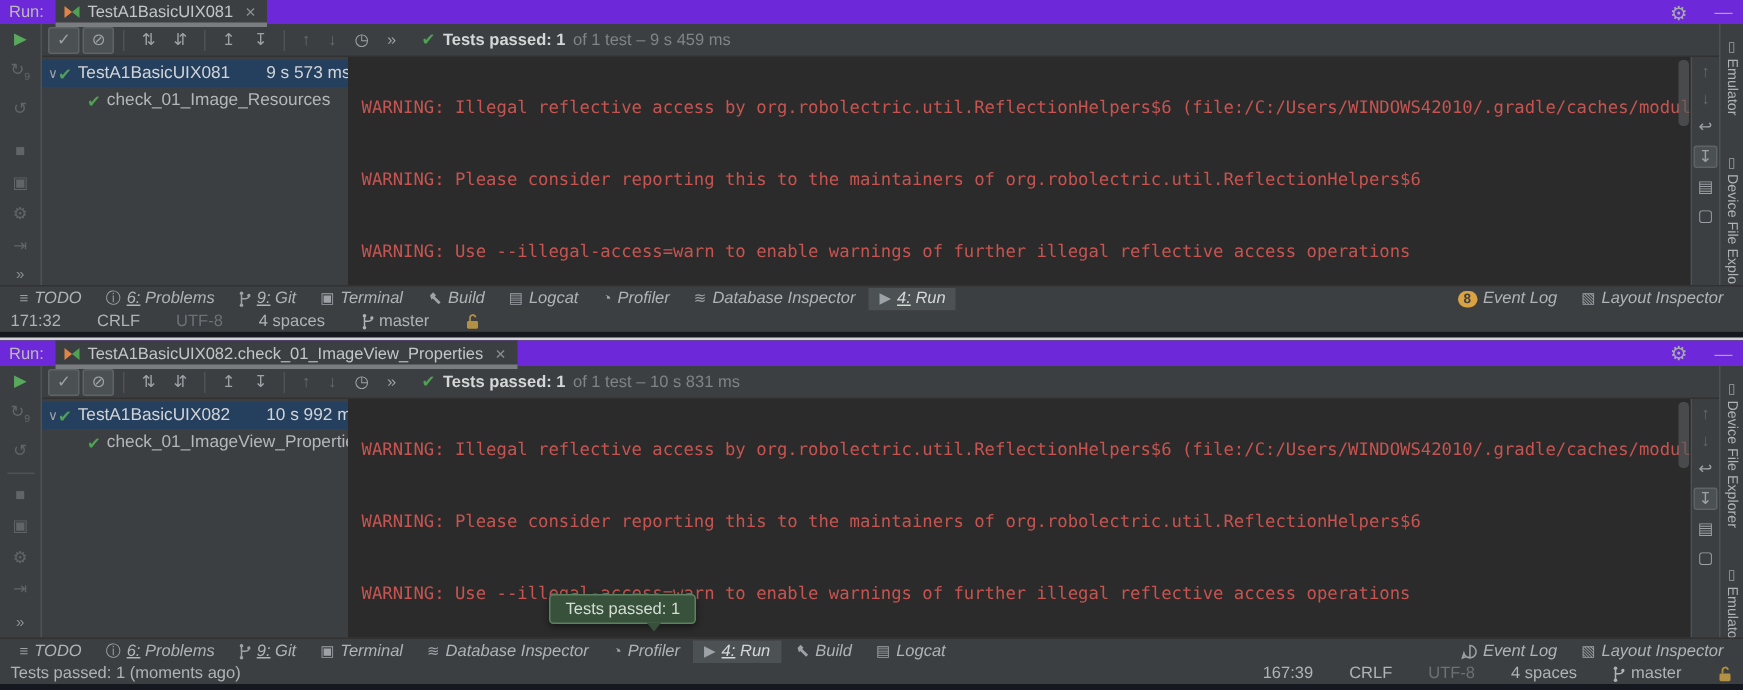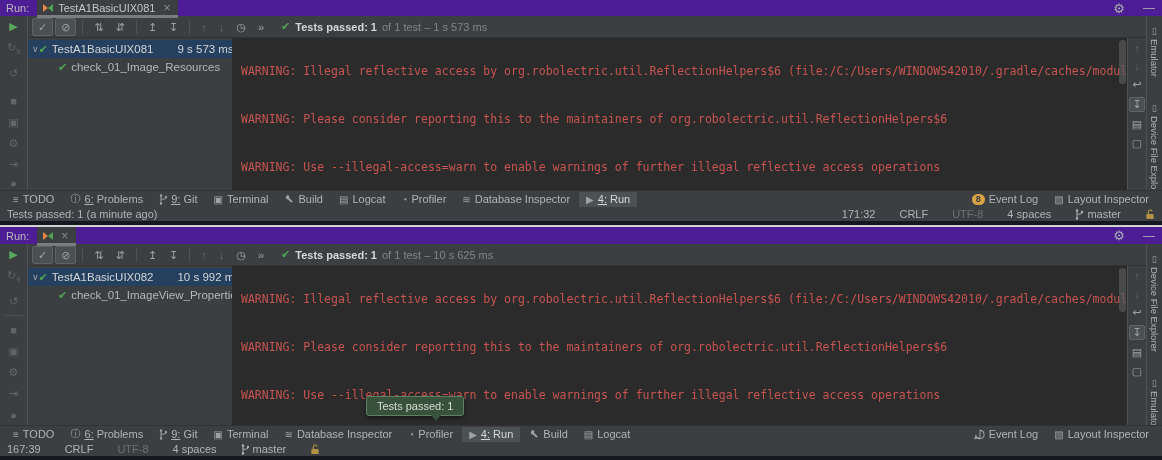--- a/index.html
+++ b/index.html
@@ -6,21 +6,21 @@
   html,body { width:1162px; height:460px; overflow:hidden; background:#2b2b2b;
     font-family:"Liberation Sans", sans-serif; }
   .page { width:1162px; height:460px; display:flex; flex-direction:column; }
 
   .panel { display:flex; flex-direction:column; background:#3c3f41; position:relative; }
   .seam-dark { height:4px; background:#15181f; }
   .seam-light { height:2px; background:#d2d2d2; }
   .bottom-strip { height:4px; background:#15181f; }
 
   
-  .tabrow { display:flex; align-items:center; background:#4c1d95; color:#bbbbbb;
+  .tabrow { display:flex; align-items:center; background:#6d28d9; color:#bbbbbb;
     font-size:11px; flex:0 0 auto; position:relative;text-align:center; }
   .runlabel { padding:0 8px 0 6px; color:#bbbbbb; }
   .tab { display:flex; align-items:center; gap:5px; padding:1px 8px 1px 6px;
     background:#3c3f41; position:relative; height:100%; }
   .tab::after { content:""; position:absolute; left:0; right:0; bottom:-2px; height:3px; background:#7a7d80; }
   .cfgicon { display:inline-flex; width:10px; height:10px; position:relative; }
   .cfgicon i { position:absolute; top:1px; width:0; height:0; border-style:solid; }
   .cfgicon .tri-l { left:0; border-width:4px 0 4px 5px; border-color:transparent transparent transparent #e08547; }
   .cfgicon .tri-r { right:0; border-width:4px 5px 4px 0; border-color:transparent #4fa254 transparent transparent; }
   .tabtitle { color:#c3c6c8; white-space:nowrap; }
@@ -90,21 +90,21 @@
     display:flex; flex-direction:column; align-items:center; padding-top:10px; gap:26px; }
   .vlabel { writing-mode:vertical-rl; color:#b0b3b5; font-size:9.5px; white-space:nowrap;
     display:inline-flex; align-items:center; gap:3px; }
   .vlabel i { font-style:normal; font-size:9px; color:#9da2a6; }
 
   
   .sb1 { flex:0 0 17px; display:flex; align-items:center; background:#3c3f41;
     border-top:1px solid #323232; font-size:11px; color:#b0b3b5; padding:0 6px; gap:2px; }
   .sbi { display:flex; align-items:center; gap:4px; padding:0 7px; height:15px; cursor:pointer; }
   .sbi i { font-style:normal; color:#9da2a6; font-size:10px; }
-  .sbi b { font-weight:normal; display:inline-block; }
+  .sbi b { font-weight:normal; display:inline-block;font-style:italic; }
   .sbi.mn b::first-letter { text-decoration:underline; }
   .sbi.active { background:#4c5153; color:#d5d7d8; }
   .sbadge { background:#d9a343; color:#3c3f41; font-weight:bold; font-size:9px;
     border-radius:7px; padding:0 4px; line-height:11px; }
   .sbright { margin-left:auto; display:flex; align-items:center; gap:2px; }
 
   .sb2 { flex:0 0 14px; display:flex; align-items:center; background:#3c3f41;
     font-size:11px; color:#b0b3b5; padding:0 7px; }
   .sb2 .msg { flex:1; }
   .sb2 .cluster { display:flex; align-items:center; gap:24px; }
@@ -165,21 +165,21 @@
           <span class="tbtn">↥</span>
           <span class="tbtn">↧</span>
           <span class="tsep"></span>
           <span class="tbtn dim">↑</span>
           <span class="tbtn dim">↓</span>
           <span class="tbtn">◷</span>
           <span class="tbtn">»</span>
           <span class="tb-status">
             <span class="gcheck">✔</span>
             <span class="st-passed">Tests passed: 1</span>
-            <span class="st-detail">of 1 test – 1 s 573 ms</span>
+            <span class="st-detail">of 1 test – 9 s 459 ms</span>
           </span>
         </div>
 
         <div class="body">
           <div class="tree">
             <div class="trow sel">
               <span class="tchev">∨</span>
               <span class="tcheck">✔</span>
               <span class="tname">TestA1BasicUIX081</span>
               <span class="tpkg">(org.aplas.basica</span>
@@ -285,21 +285,20 @@
             <b>Event Log</b>
           </span>
         <span class="sbi">
             <i>▧</i>
             <b>Layout Inspector</b>
           </span>
       </span>
     </div>
 
     <div class="sb2">
-      <span class="msg">Tests passed: 1 (a minute ago)</span>
       <span class="cluster">
         <span>171:32</span>
         <span>CRLF</span>
         <span class="dim">UTF-8</span>
         <span>4 spaces</span>
         <span class="branchwrap">
             <i>
               <svg class="mini" width="8" height="11" viewBox="0 0 8 11">
                 <path d="M2 2v7M2 5c3 0 3 1 5-1" stroke="#b0b3b5" fill="none" stroke-width="1"></path>
                 <circle cx="2" cy="1.5" r="1.2" fill="#b0b3b5"></circle>
@@ -323,20 +322,21 @@
   <div class="seam-light"></div>
 
   <div class="panel" style="height:229px">
     <div class="tabrow" style="flex-basis:17px">
       <span class="runlabel">Run:</span>
       <div class="tab">
         <span class="cfgicon">
             <i class="tri-l"></i>
             <i class="tri-r"></i>
           </span>
+        <span class="tabtitle">TestA1BasicUIX082.check_01_ImageView_Properties</span>
         <span class="tabclose">×</span>
       </div>
       <div class="spacer"></div>
       <span class="gearbtn">⚙</span>
       <span class="minbtn">—</span>
     </div>
 
     <div class="middle">
       <div class="leftstrip">
         <span class="lsi ls-play">▶</span>
@@ -361,21 +361,21 @@
           <span class="tbtn">↥</span>
           <span class="tbtn">↧</span>
           <span class="tsep"></span>
           <span class="tbtn dim">↑</span>
           <span class="tbtn dim">↓</span>
           <span class="tbtn">◷</span>
           <span class="tbtn">»</span>
           <span class="tb-status">
             <span class="gcheck">✔</span>
             <span class="st-passed">Tests passed: 1</span>
-            <span class="st-detail">of 1 test – 10 s 625 ms</span>
+            <span class="st-detail">of 1 test – 10 s 831 ms</span>
           </span>
         </div>
 
         <div class="body">
           <div class="tree">
             <div class="trow sel">
               <span class="tchev">∨</span>
               <span class="tcheck">✔</span>
               <span class="tname">TestA1BasicUIX082</span>
               <span class="tpkg">(org.aplas.basica</span>
@@ -487,20 +487,21 @@
             <b>Event Log</b>
           </span>
         <span class="sbi">
             <i>▧</i>
             <b>Layout Inspector</b>
           </span>
       </span>
     </div>
 
     <div class="sb2">
+      <span class="msg">Tests passed: 1 (moments ago)</span>
       <span class="cluster">
         <span>167:39</span>
         <span>CRLF</span>
         <span class="dim">UTF-8</span>
         <span>4 spaces</span>
         <span class="branchwrap">
             <i>
               <svg class="mini" width="8" height="11" viewBox="0 0 8 11">
                 <path d="M2 2v7M2 5c3 0 3 1 5-1" stroke="#b0b3b5" fill="none" stroke-width="1"></path>
                 <circle cx="2" cy="1.5" r="1.2" fill="#b0b3b5"></circle>

